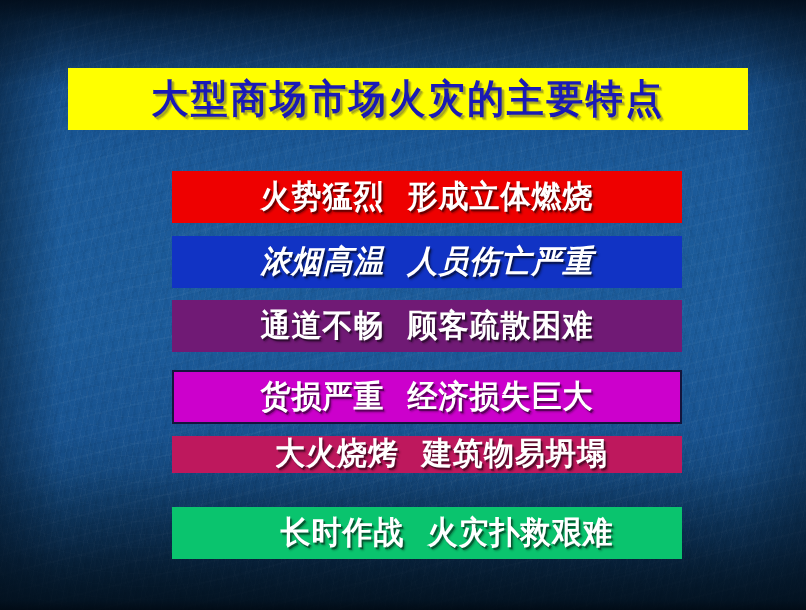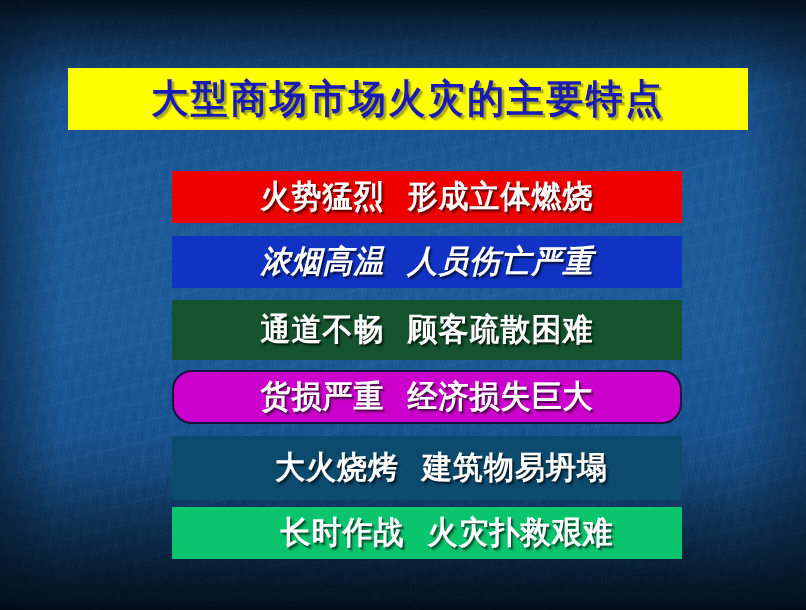--- a/index.html
+++ b/index.html
@@ -178,29 +178,29 @@
   </div>
 
   <div class="row" id="row-0" style="top: 171px; height: 52px; background-color: rgb(238, 0, 0);">
     <span class="row-text" style="color: rgb(255, 255, 255);">火势猛烈  形成立体燃烧</span>
   </div>
 
   <div class="row" id="row-1" style="top: 236px; height: 52px; background-color: rgb(17, 51, 196); font-style: italic;">
     <span class="row-text" style="color: rgb(255, 255, 255);">浓烟高温  人员伤亡严重</span>
   </div>
 
-  <div class="row" id="row-2" style="top: 300px; height: 60px; background-color: #14532d;">
+  <div class="row" id="row-2" style="top: 300px; height: 52px; background-color: #701a75;">
     <span class="row-text" style="color: rgb(255, 255, 255);">通道不畅  顾客疏散困难</span>
   </div>
 
-  <div class="row bordered" id="row-3" style="top: 370px; height: 54px; background-color: rgb(204, 0, 204); border-color: rgb(20, 20, 60); border-radius: 20px;">
+  <div class="row bordered" id="row-3" style="top: 370px; height: 54px; background-color: rgb(204, 0, 204); border-color: rgb(20, 20, 60);">
     <span class="row-text" style="color: rgb(255, 255, 255);">货损严重  经济损失巨大</span>
   </div>
 
-  <div class="row" id="row-4" style="top: 436px; height: 64px; background-color: #0c4a6e; padding-left: 29px;">
+  <div class="row" id="row-4" style="top: 436px; height: 37px; background-color: #be185d; padding-left: 29px;">
     <span class="row-text" style="color: rgb(255, 255, 255);">大火烧烤  建筑物易坍塌</span>
   </div>
 
   <div class="row" id="row-5" style="top: 507px; height: 52px; background-color: rgb(10, 196, 110); padding-left: 40px;">
     <span class="row-text" style="color: rgb(255, 255, 255);">长时作战  火灾扑救艰难</span>
   </div>
 
 </div>
 
 </body></html>

